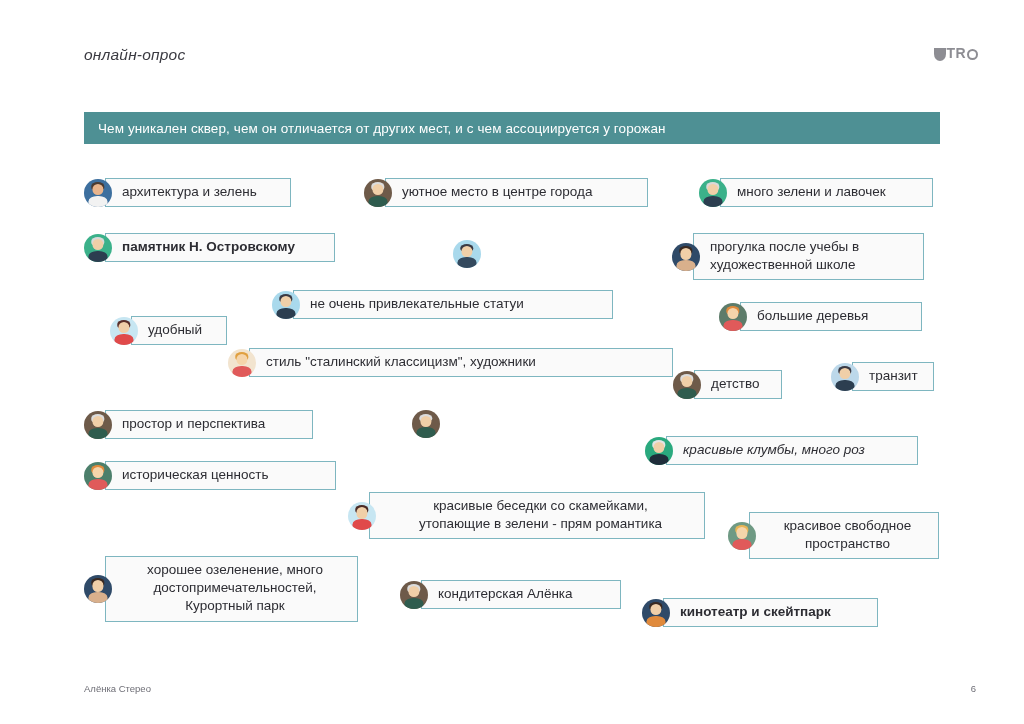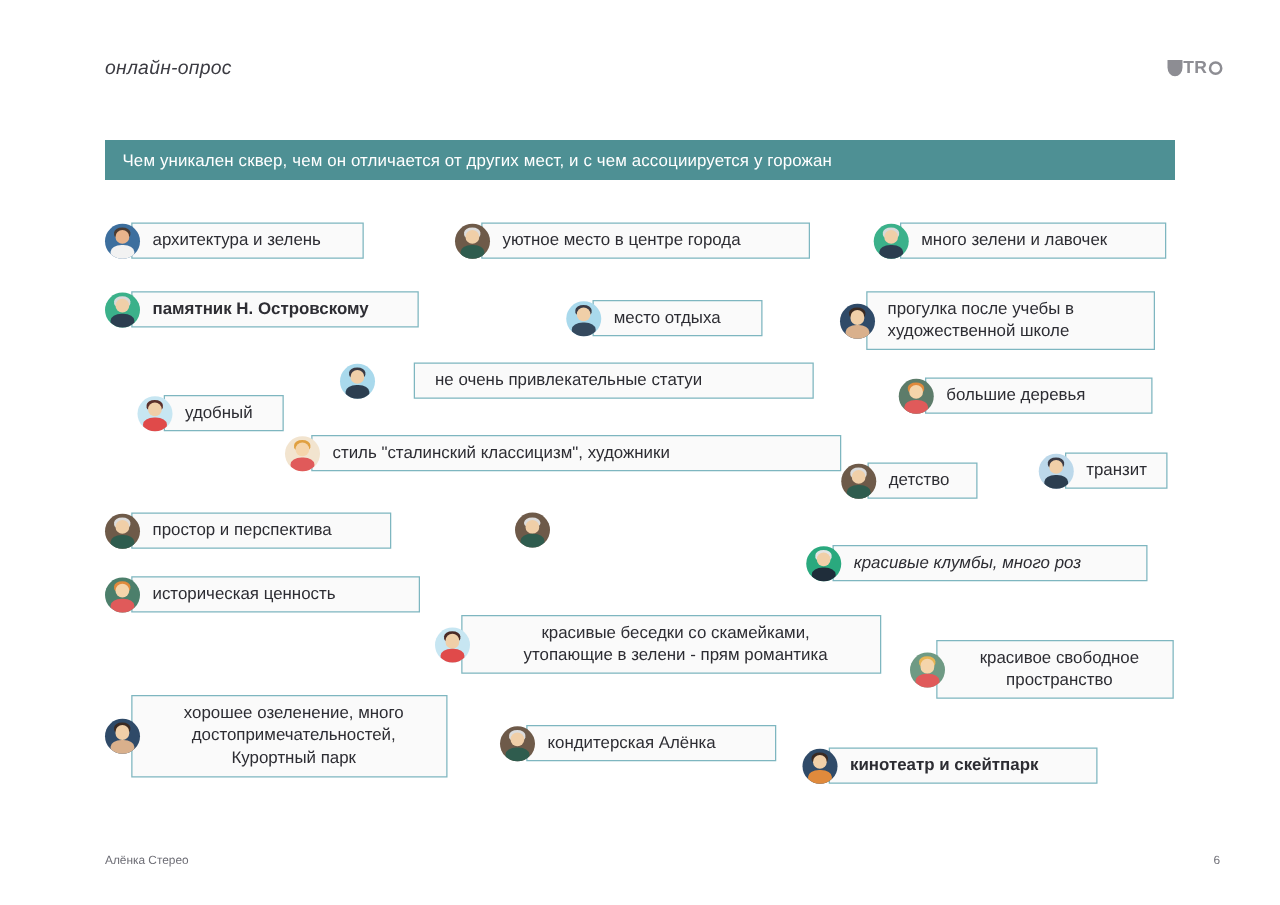--- a/index.html
+++ b/index.html
@@ -204,32 +204,31 @@
           <div class="body" style="background: rgb(44, 62, 80);"></div>
         </div>
         <div class="bubble" style="width: 230px; font-weight: bold;">памятник Н. Островскому</div>
       </div>
       <div class="chip" style="left: 453px; top: 240px;">
         <div class="avatar" style="background: rgb(169, 217, 236);">
           <div class="hair" style="background: rgb(58, 58, 68);"></div>
           <div class="head" style="background: rgb(240, 207, 168);"></div>
           <div class="body" style="background: rgb(52, 73, 94);"></div>
         </div>
-        <div class="bubble" style="width: 136px;">место отдыха</div>
       </div>
       <div class="chip" style="left: 672px; top: 233px;">
         <div class="avatar" style="background: rgb(47, 74, 104);">
           <div class="hair" style="background: rgb(58, 42, 34);"></div>
           <div class="head" style="background: rgb(240, 207, 168);"></div>
           <div class="body" style="background: rgb(217, 176, 140);"></div>
         </div>
         <div class="bubble" style="width: 231px;">прогулка после учебы в
 художественной школе</div>
       </div>
-      <div class="chip" style="left: 272px; top: 290px; gap: 38px;">
+      <div class="chip" style="left: 272px; top: 290px;">
         <div class="avatar" style="background: rgb(169, 217, 236);">
           <div class="hair" style="background: rgb(58, 58, 68);"></div>
           <div class="head" style="background: rgb(240, 207, 168);"></div>
           <div class="body" style="background: rgb(44, 62, 80);"></div>
         </div>
         <div class="bubble" style="width: 320px;">не очень привлекательные статуи</div>
       </div>
       <div class="chip" style="left: 110px; top: 316px;">
         <div class="avatar" style="background: rgb(199, 230, 242);">
           <div class="hair" style="background: rgb(90, 47, 42);"></div>

